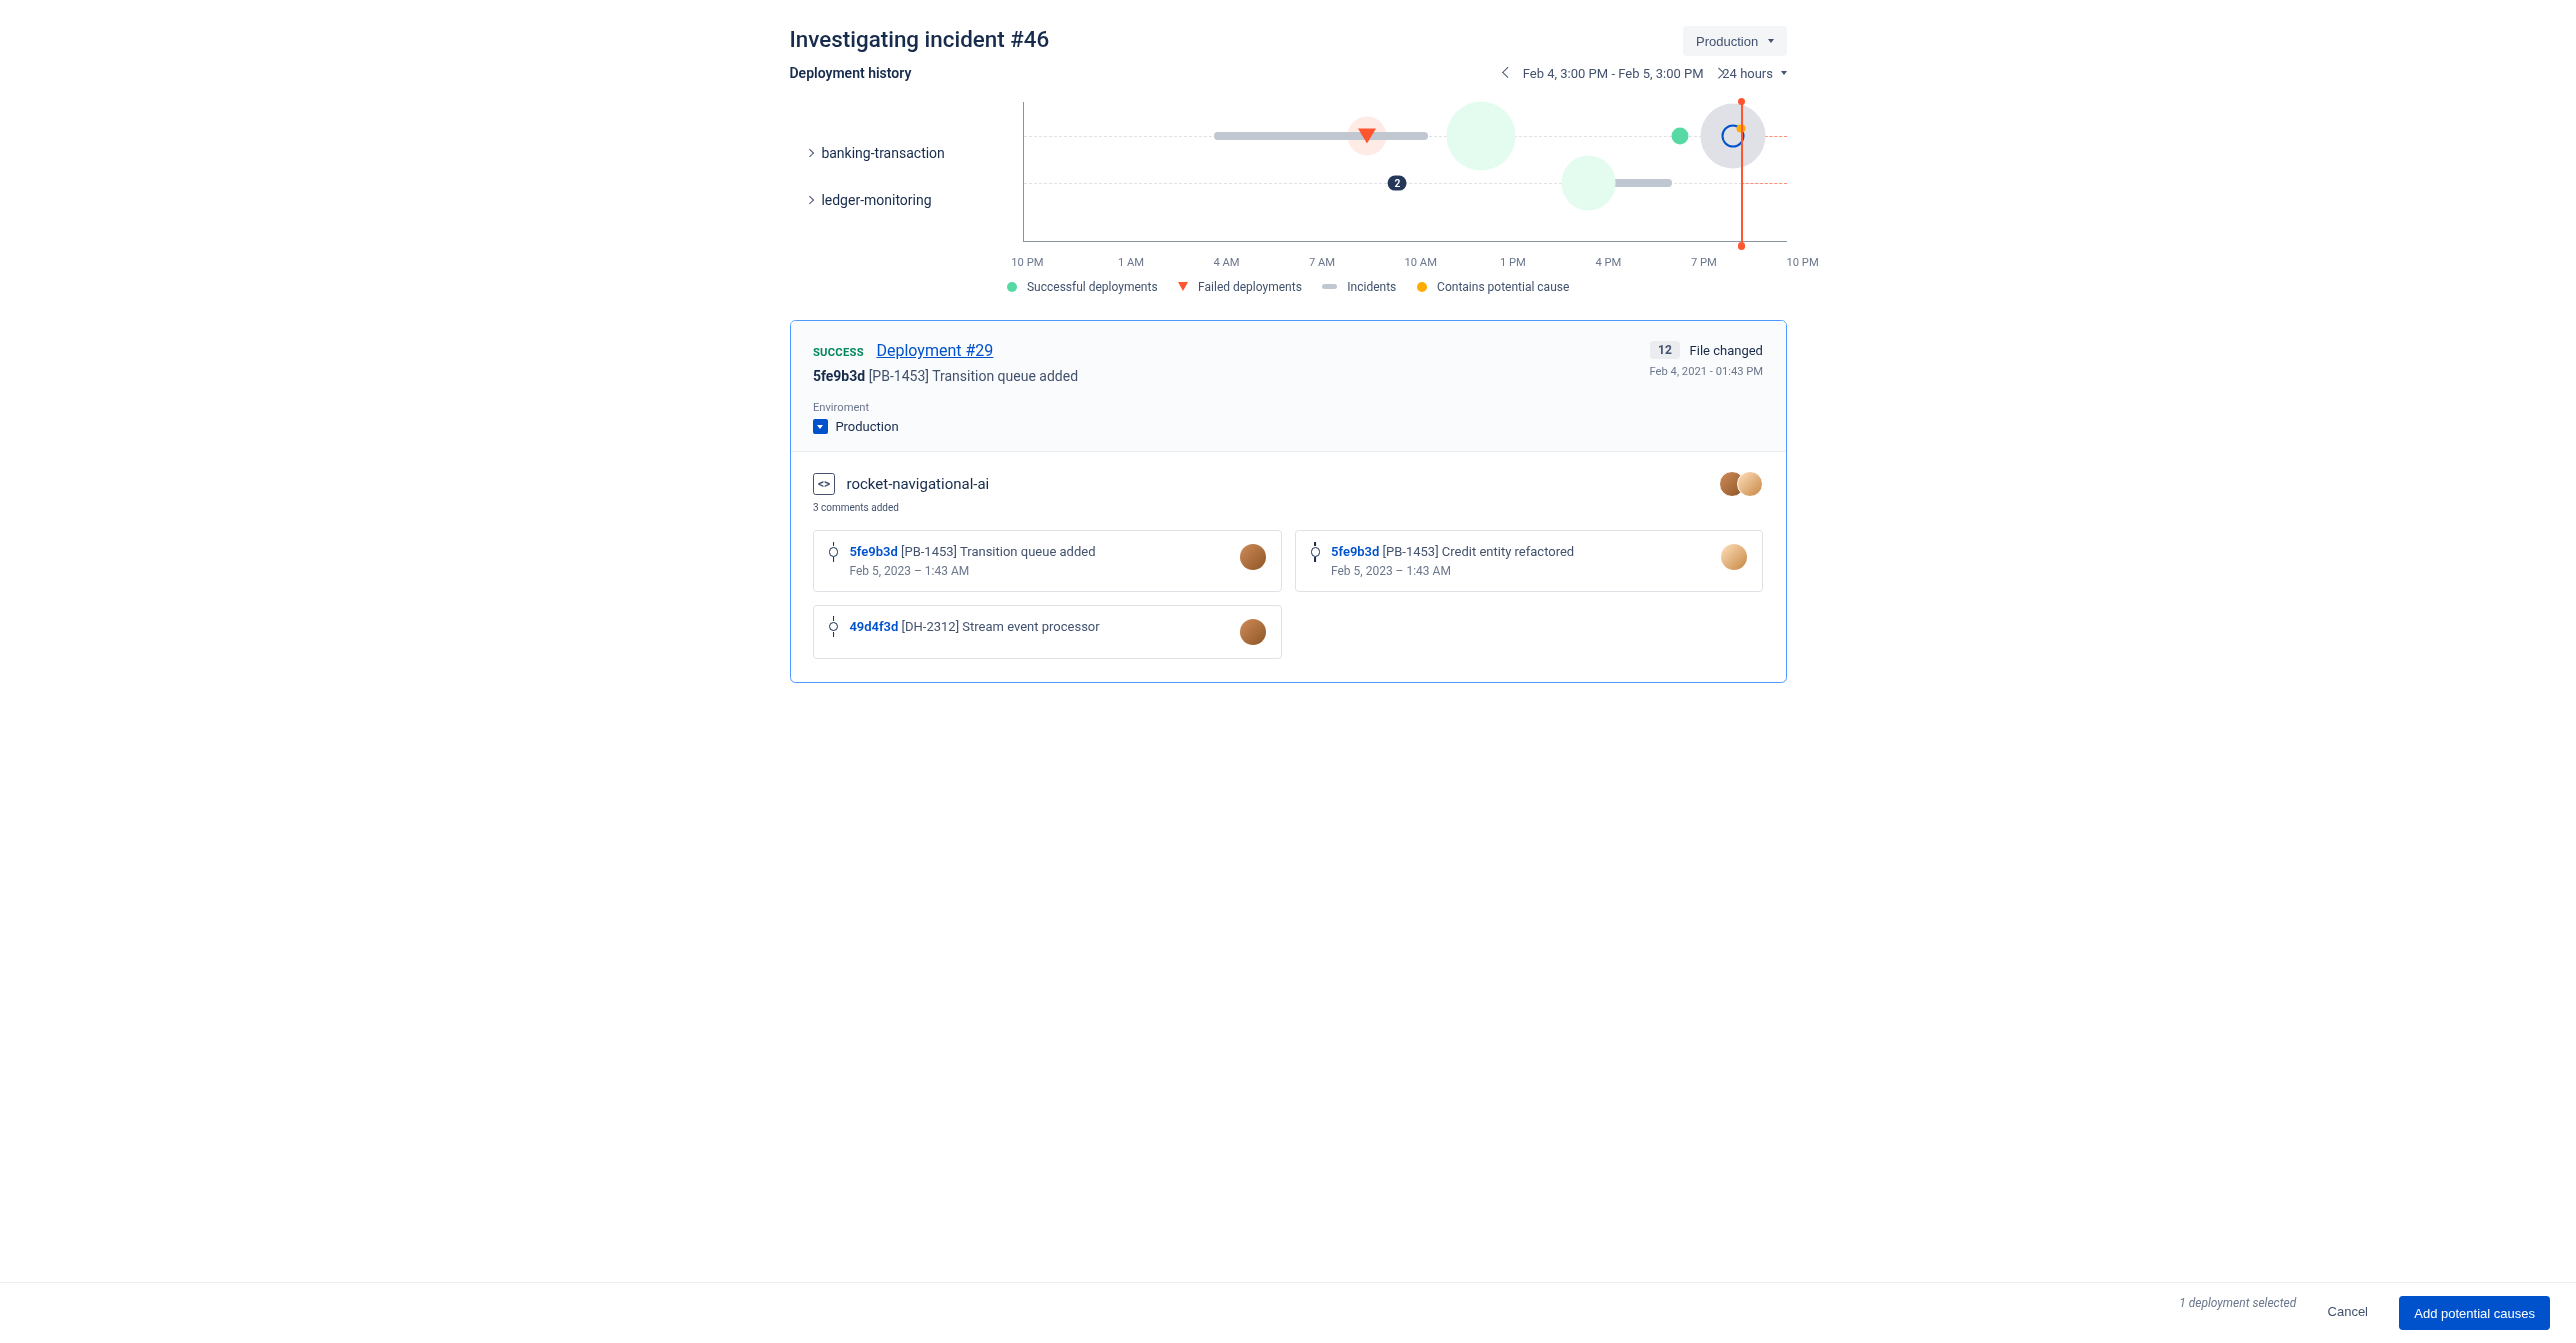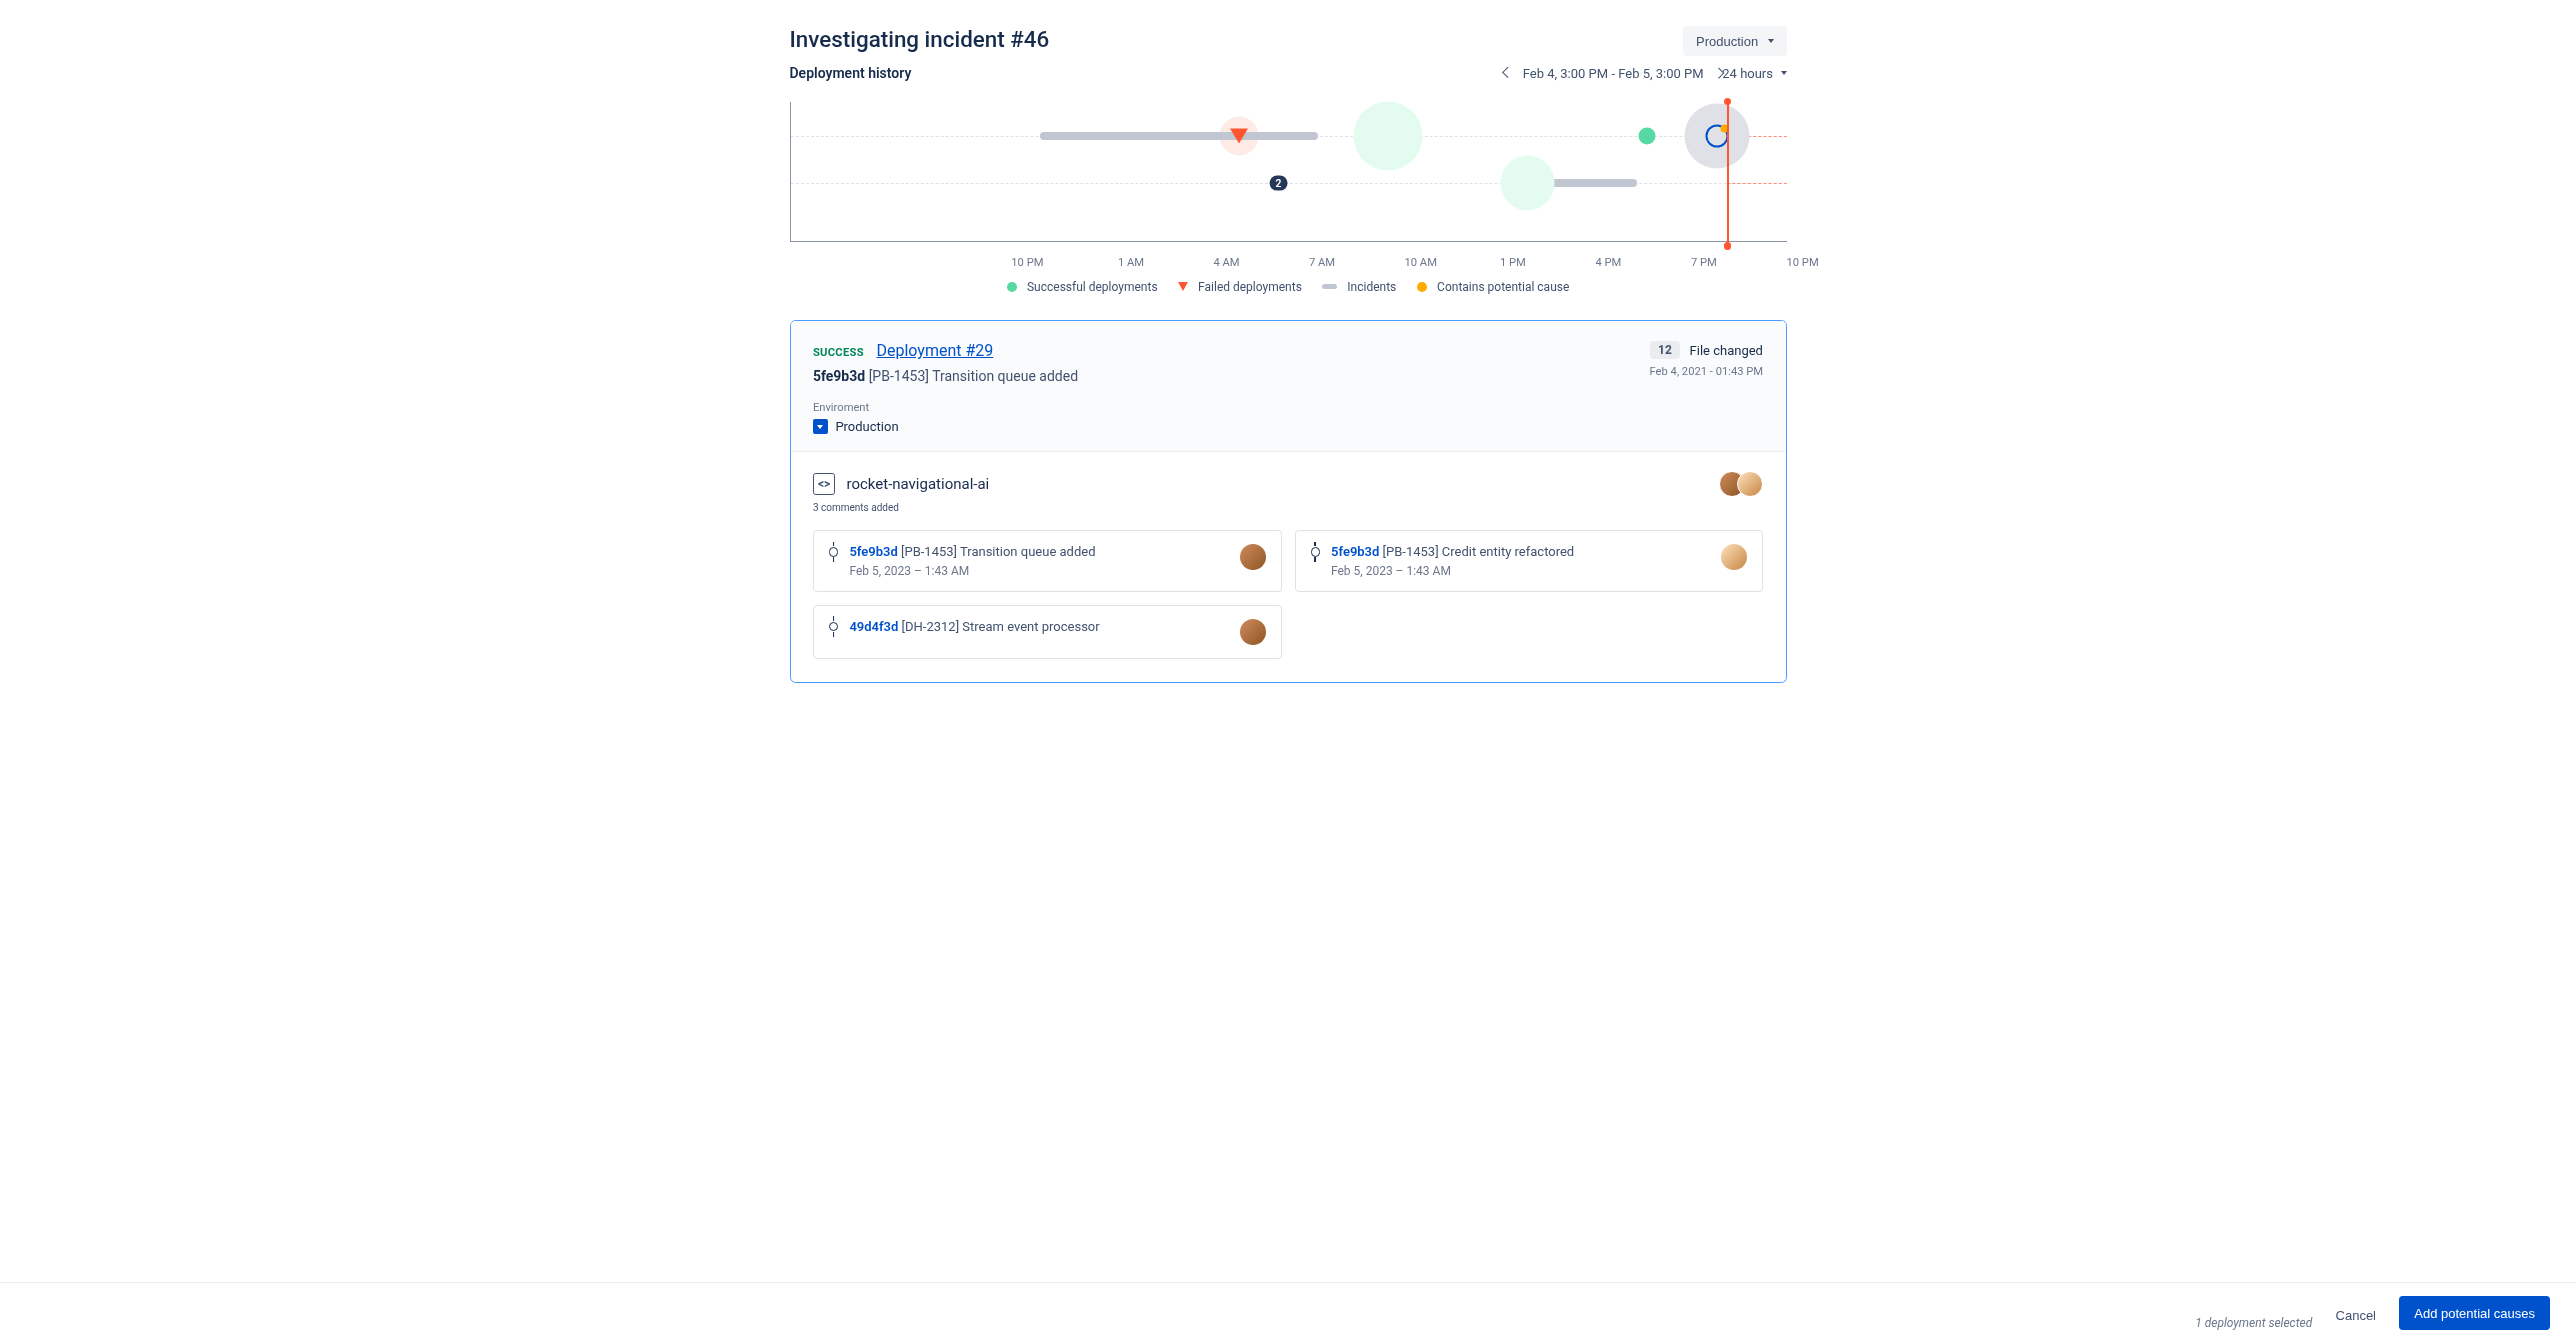--- a/index.html
+++ b/index.html
@@ -278,21 +278,21 @@
   .cc-title .msg { color:#42526E; }
   .cc-date { margin-top:4.7px; color:#6B778C; font-size:12px; }
   .cc-avatar { width:26px; height:26px; border-radius:50%; background:linear-gradient(135deg,#d08b5b,#8d5524); flex-shrink:0; }
   .cc-avatar.light { background:linear-gradient(135deg,#ffe0bd,#c68642); }
 
   
   .footer-bar {
     position:fixed; left:0; right:0; bottom:0;
     background:#fff; border-top:0.9px solid #EBECF0;
     padding:13px 26px;
-    display:flex; justify-content:flex-end; align-items:flex-end; gap:14px;
+    display:flex; justify-content:flex-end; align-items:flex-start; gap:22px;
   }
   .sel-text { color:#6B778C; font-style:italic; font-size:12px; }
   .btn-cancel { background:transparent; border:none; font-size:13px; color:#42526E; padding:7.5px 9.3px; cursor:pointer; }
   .btn-primary { background:#0052CC; color:#fff; border:none; border-radius:3.7px; padding:9.3px 15px; font-size:13px; font-weight:500; cursor:pointer; }
 </style>
 </head>
 <body>
 
 <div class="page">
 
@@ -313,20 +313,30 @@
         <span class="nav-arrow right"></span>
       </div>
       <div class="duration">
         <span>24 hours</span>
         <span class="chev-down"></span>
       </div>
     </div>
   </div>
 
   <div class="timeline-area">
+    <div class="timeline-labels">
+      <div class="tl-row-label">
+        <span class="chev"></span>
+        <span>banking-transaction</span>
+      </div>
+      <div class="tl-row-label">
+        <span class="chev"></span>
+        <span>ledger-monitoring</span>
+      </div>
+    </div>
     <div class="timeline-chart">
 
       <div class="track" style="top:11.2px">
         <div class="dashed"></div>
         <div class="dashed red-tail" style="left:94%;"></div>
         <div class="incident-bar" style="left:25%; width:17%;"></div>
         <div class="incident-bar" style="left:38%; width:15%;"></div>
         <div class="fail-halo" style="left:45%;"></div>
         <div class="fail-tri" style="left:45%;"></div>
         <div class="dot green green-halo-lg" style="left:60%;"></div>

